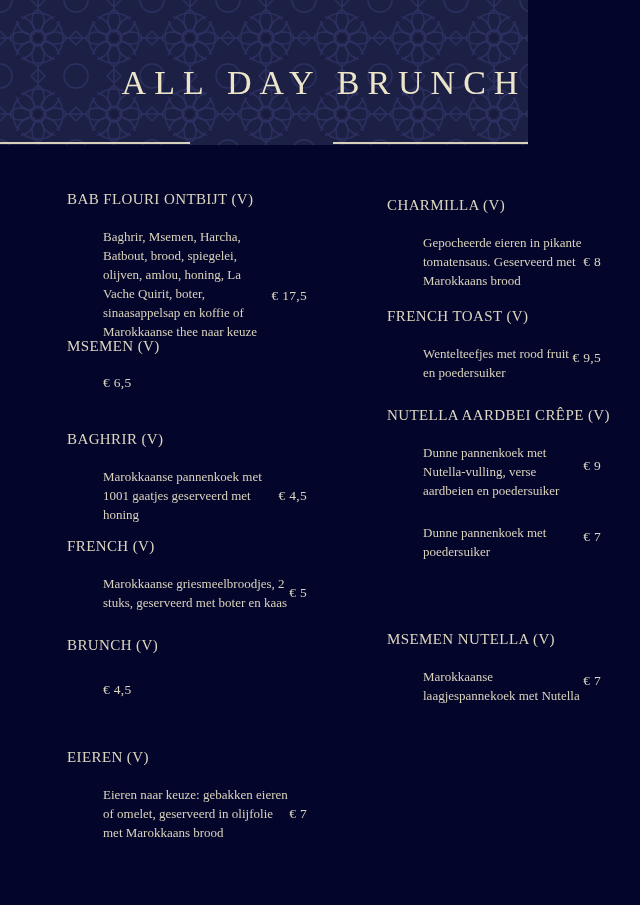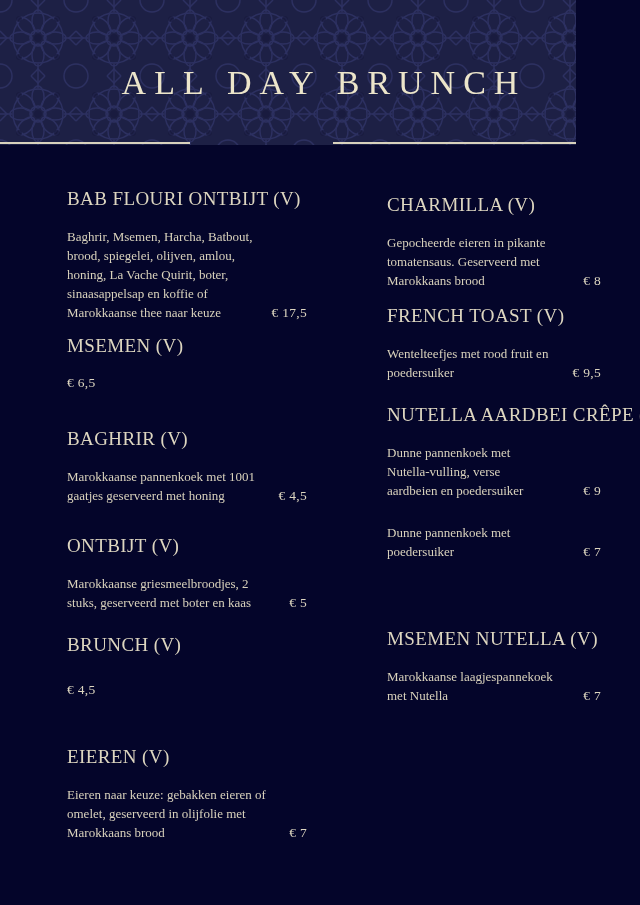--- a/index.html
+++ b/index.html
@@ -10,21 +10,21 @@
     font-family: "Liberation Serif", "DejaVu Serif", serif;
     color: #ddd6c0;
     overflow: hidden;
   }
   .menu-page { position: absolute; inset: 0; }
 
   
   .header {
     position: absolute;
     top: 0; left: 0;
-    width: 576px; height: 145px;
+    width: 528px; height: 145px;
     background: #14532d;
     overflow: hidden;
   }
   .header svg.pattern { position: absolute; top: 0; left: 0; display: block; }
   .title {
     position: absolute;
     top: 64px; left: 0;
     width: 640px;
     text-align: center;
     font-size: 34px;
@@ -44,28 +44,28 @@
   .header-line.right { left: 333px; width: 307px; }
 
   
   .column { position: absolute; }
   .column.left  { left: 67px;  top: 0; width: 240px; }
   .column.right { left: 387px; top: 0; width: 214px; }
 
   .menu-item { position: absolute; left: 0; width: 100%; }
 
   .item-name {
-    font-size: 19px;
+    font-size: 15px;
     line-height: 18px;
     letter-spacing: 0.4px;
     color: #ddd6c0;
     margin-bottom: 19px;
     white-space: nowrap;
   }
-  .item-body { display: flex; justify-content: space-between; align-items: flex-end; }
+  .item-body { display: flex; justify-content: space-between; align-items: center; margin-left: 36px; }
   .item-desc {
     font-size: 13px;
     line-height: 19px;
     color: #d9d2bc;
     white-space: pre-line;
   }
   .column.left  .item-desc { width: 200px; }
   .column.right .item-desc { width: 166px; }
   .item-price {
     font-size: 13.5px;
@@ -143,21 +143,21 @@
 
     <div class="menu-item" style="top:430px">
       <div class="item-name">BAGHRIR (V)</div>
       <div class="item-body">
         <div class="item-desc">Marokkaanse pannenkoek met 1001 gaatjes geserveerd met honing</div>
         <div class="item-price">€ 4,5</div>
       </div>
     </div>
 
     <div class="menu-item" style="top:537px">
-      <div class="item-name">ONTBIJT (V)</div>
+      <div class="item-name">FRENCH (V)</div>
       <div class="item-body">
         <div class="item-desc">Marokkaanse griesmeelbroodjes, 2 stuks, geserveerd met boter en kaas</div>
         <div class="item-price">€ 5</div>
       </div>
     </div>
 
     <div class="menu-item" style="top:636px">
       <div class="item-name">BRUNCH (V)</div>
       <div class="item-body">
         <div class="item-price price-low">€ 4,5</div>

